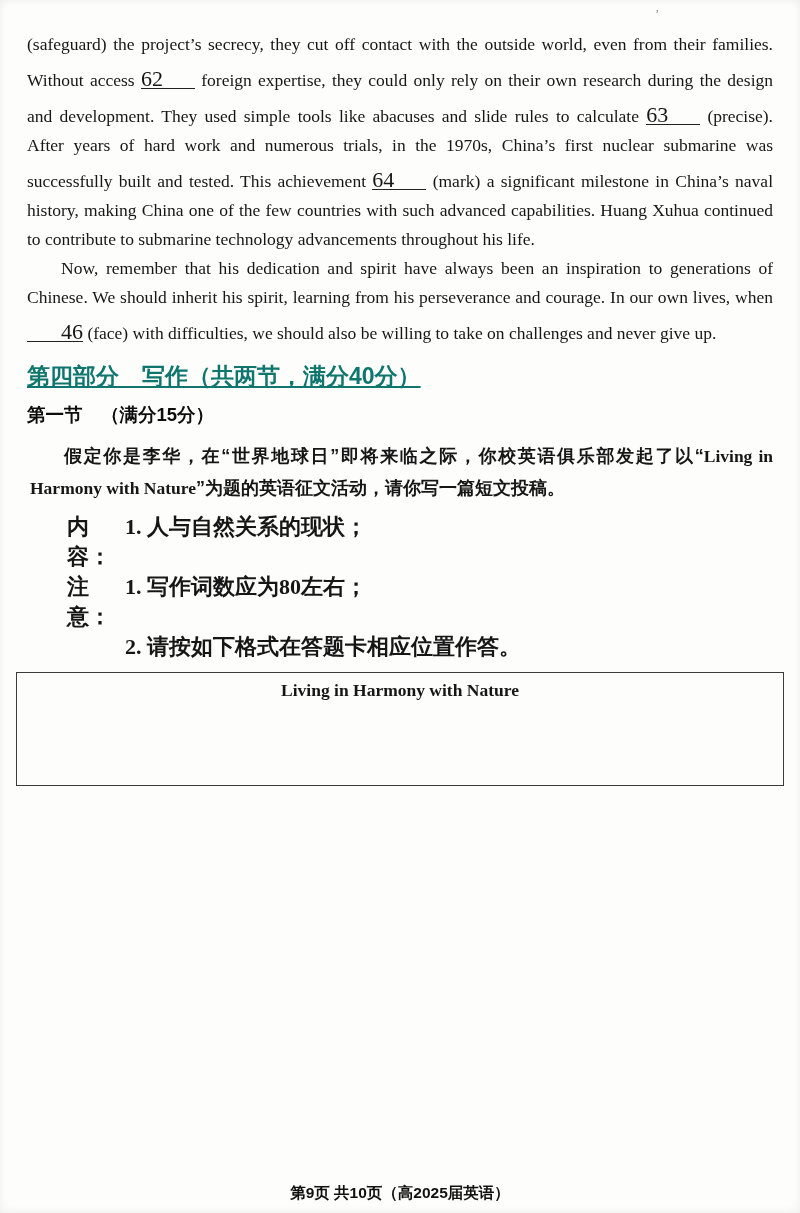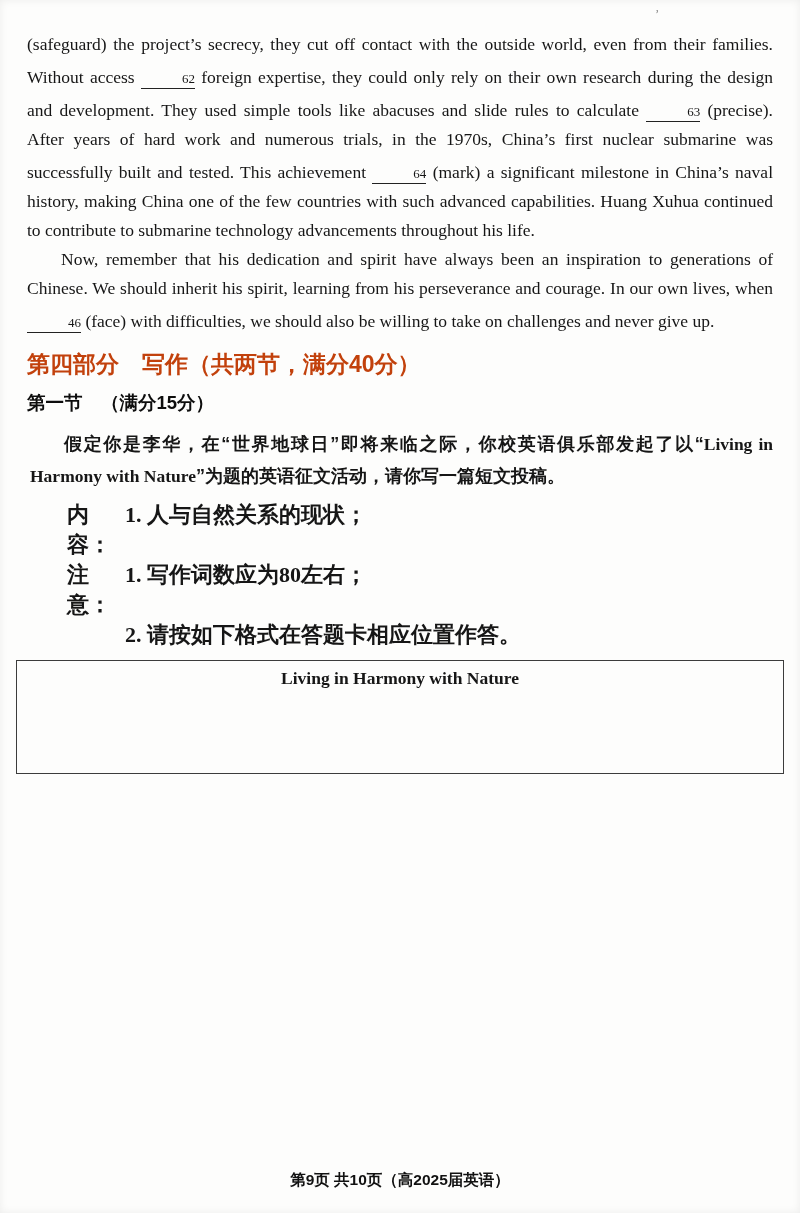--- a/index.html
+++ b/index.html
@@ -19,34 +19,35 @@
     margin:0;
     font-size:17.5px;
     line-height:29px;
     text-align:justify;
   }
   .para.indent { text-indent:34px; }
 
   .blank {
     display:inline-block;
     min-width:54px;
-    text-align:right;
+    text-align:left;
     border-bottom:1.3px solid #222;
     line-height:19px;
-    font-size:13px;
+    font-size:22px;
     margin-top:10px;
   }
 
   .sec-title {
     margin:12px 0 0 0;
     font-family:"Liberation Sans", sans-serif;
     font-weight:bold;
     font-size:23px;
     line-height:32px;
-    color:#c2410c;
+    color:#0f766e;
+    text-decoration:underline;
   }
   .part-title {
     margin:10px 0 12px 0;
     font-family:"Liberation Sans", sans-serif;
     font-weight:bold;
     font-size:18.5px;
     line-height:26px;
     color:#0d0d0d;
   }
 
@@ -85,21 +86,21 @@
   .essay-box-title {
     margin-top:7px;
     text-align:center;
     font-family:"Liberation Serif", serif;
     font-weight:bold;
     font-size:17.5px;
   }
 
   .footer {
     position:absolute;
-    left:0; right:0; bottom:22px;
+    left:0; right:0; bottom:9px;
     text-align:center;
     font-family:"Liberation Sans", sans-serif;
     font-weight:bold;
     font-size:15.5px;
     color:#111;
   }
 
   .scan-artifact {
     position:absolute;
     top:6px; left:655px;

